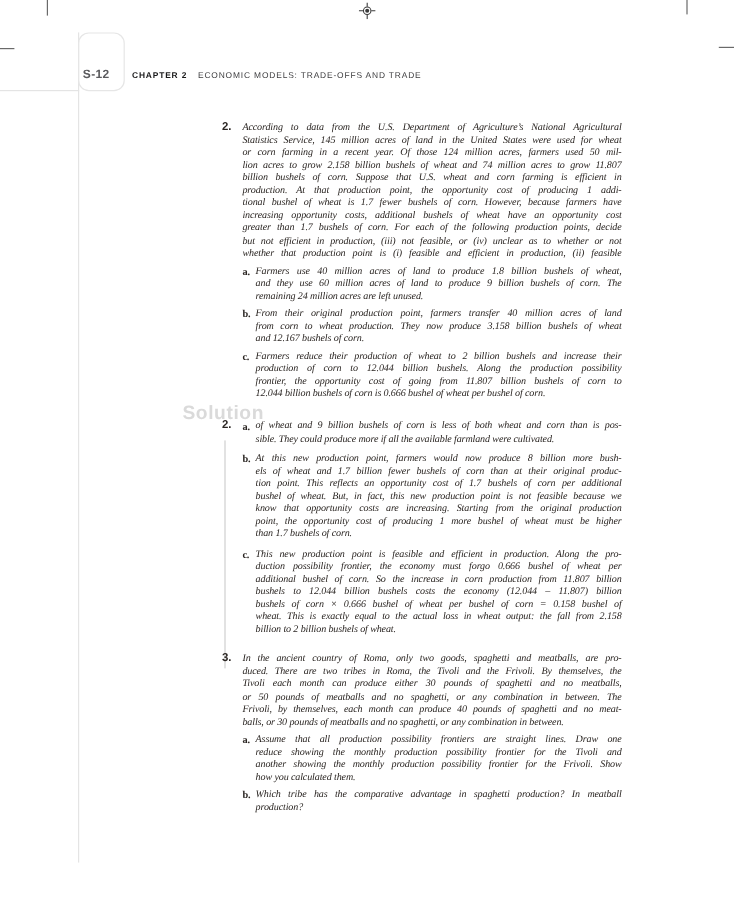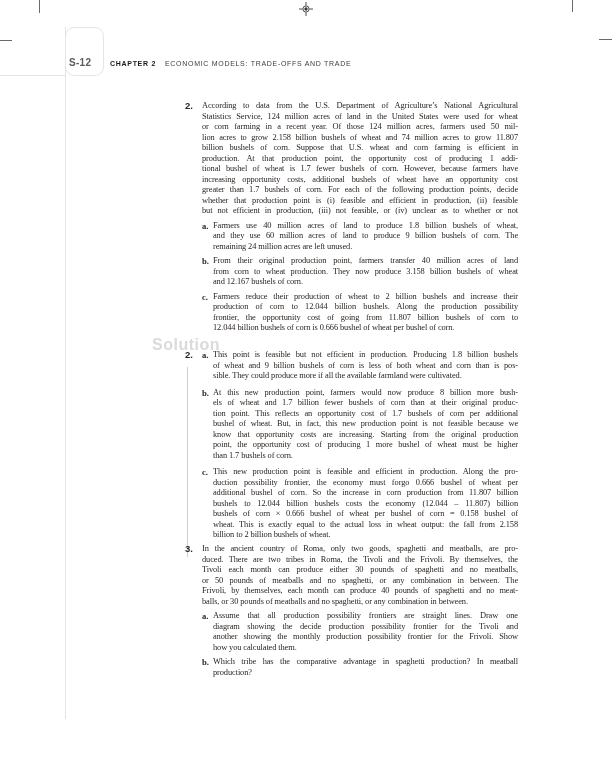--- a/index.html
+++ b/index.html
@@ -26,21 +26,21 @@
   .block { position:absolute; left:185px; width:340px; font-size:8.4px;
            line-height:10.5px; letter-spacing:-0.1px; }
   .qnum { position:absolute; left:0; top:-0.5px;
           font-family:"Liberation Sans", sans-serif; font-weight:bold; font-size:9.5px; }
   .intro { margin-left:17px; width:316px; }
   .item { position:relative; margin-top:4px; }
   .sol .item { margin-top:6px; }
   .item:first-of-type { margin-top:0; }
   .letter { position:absolute; left:17px; top:0; font-weight:bold; font-size:8.6px; }
   .itext { margin-left:28px; width:305px; }
-  .pline { text-align:justify; text-align-last:justify; }
+  .pline { text-align:justify; text-align-last:justify;font-style:italic; }
   .pline.last { text-align-last:left; }
   
   .watermark { position:absolute; left:152px; top:336px; z-index:0;
                font-family:"Liberation Sans", sans-serif; font-weight:bold;
                font-size:16px; letter-spacing:0.5px; color:#dadada; }
   .sol-rule { position:absolute; left:187px; top:367px; width:1px; height:190px;
               background:#cfcfcf; }
   .block, .pagenum, .chapterline { z-index:2; }
   
   .foot-file { position:absolute; left:45px; top:748px;
@@ -100,30 +100,30 @@
 
   <span class="pagenum">S-12</span>
   <div class="chapterline">
     <span class="ch-label">CHAPTER 2</span><span class="ch-title">ECONOMIC MODELS: TRADE-OFFS AND TRADE</span>
   </div>
 
   <section class="block" style="top:101px;">
     <span class="qnum">2.</span>
     <div class="intro">
         <div class="pline">According to data from the U.S. Department of Agriculture’s National Agricultural</div>
-        <div class="pline">Statistics Service, 124 million acres of land in the United States were used for wheat</div>
+        <div class="pline">Statistics Service, 145 million acres of land in the United States were used for wheat</div>
         <div class="pline">or corn farming in a recent year. Of those 124 million acres, farmers used 50 mil-</div>
         <div class="pline">lion acres to grow 2.158 billion bushels of wheat and 74 million acres to grow 11.807</div>
         <div class="pline">billion bushels of corn. Suppose that U.S. wheat and corn farming is efficient in</div>
         <div class="pline">production. At that production point, the opportunity cost of producing 1 addi-</div>
         <div class="pline">tional bushel of wheat is 1.7 fewer bushels of corn. However, because farmers have</div>
         <div class="pline">increasing opportunity costs, additional bushels of wheat have an opportunity cost</div>
         <div class="pline">greater than 1.7 bushels of corn. For each of the following production points, decide</div>
+        <div class="pline">but not efficient in production, (iii) not feasible, or (iv) unclear as to whether or not</div>
         <div class="pline">whether that production point is (i) feasible and efficient in production, (ii) feasible</div>
-        <div class="pline">but not efficient in production, (iii) not feasible, or (iv) unclear as to whether or not</div>
       </div>
     <div class="item" style="margin-top:4px;">
       <span class="letter">a.</span>
       <div class="itext">
           <div class="pline">Farmers use 40 million acres of land to produce 1.8 billion bushels of wheat,</div>
           <div class="pline">and they use 60 million acres of land to produce 9 billion bushels of corn. The</div>
           <div class="pline last">remaining 24 million acres are left unused.</div>
         </div>
     </div>
     <div class="item">
@@ -146,21 +146,20 @@
   </section>
 
   <div class="watermark" style="color: rgb(218, 218, 218);">Solution</div>
   <div class="sol-rule" style="background: rgb(207, 207, 207);"></div>
 
   <section class="block sol" style="top:350px;">
     <span class="qnum">2.</span>
     <div class="item" style="margin-top:0;">
       <span class="letter">a.</span>
       <div class="itext">
-          <div class="pline">This point is feasible but not efficient in production. Producing 1.8 billion bushels</div>
           <div class="pline">of wheat and 9 billion bushels of corn is less of both wheat and corn than is pos-</div>
           <div class="pline last">sible. They could produce more if all the available farmland were cultivated.</div>
         </div>
     </div>
     <div class="item">
       <span class="letter">b.</span>
       <div class="itext">
           <div class="pline">At this new production point, farmers would now produce 8 billion more bush-</div>
           <div class="pline">els of wheat and 1.7 billion fewer bushels of corn than at their original produc-</div>
           <div class="pline">tion point. This reflects an opportunity cost of 1.7 bushels of corn per additional</div>
@@ -191,21 +190,21 @@
         <div class="pline">duced. There are two tribes in Roma, the Tivoli and the Frivoli. By themselves, the</div>
         <div class="pline">Tivoli each month can produce either 30 pounds of spaghetti and no meatballs,</div>
         <div class="pline">or 50 pounds of meatballs and no spaghetti, or any combination in between. The</div>
         <div class="pline">Frivoli, by themselves, each month can produce 40 pounds of spaghetti and no meat-</div>
         <div class="pline last">balls, or 30 pounds of meatballs and no spaghetti, or any combination in between.</div>
       </div>
     <div class="item" style="margin-top:4px;">
       <span class="letter">a.</span>
       <div class="itext">
           <div class="pline">Assume that all production possibility frontiers are straight lines. Draw one</div>
-          <div class="pline">diagram showing the decide production possibility frontier for the Tivoli and</div>
+          <div class="pline">reduce showing the monthly production possibility frontier for the Tivoli and</div>
           <div class="pline">another showing the monthly production possibility frontier for the Frivoli. Show</div>
           <div class="pline last">how you calculated them.</div>
         </div>
     </div>
     <div class="item">
       <span class="letter">b.</span>
       <div class="itext">
           <div class="pline">Which tribe has the comparative advantage in spaghetti production? In meatball</div>
           <div class="pline last">production?</div>
         </div>

